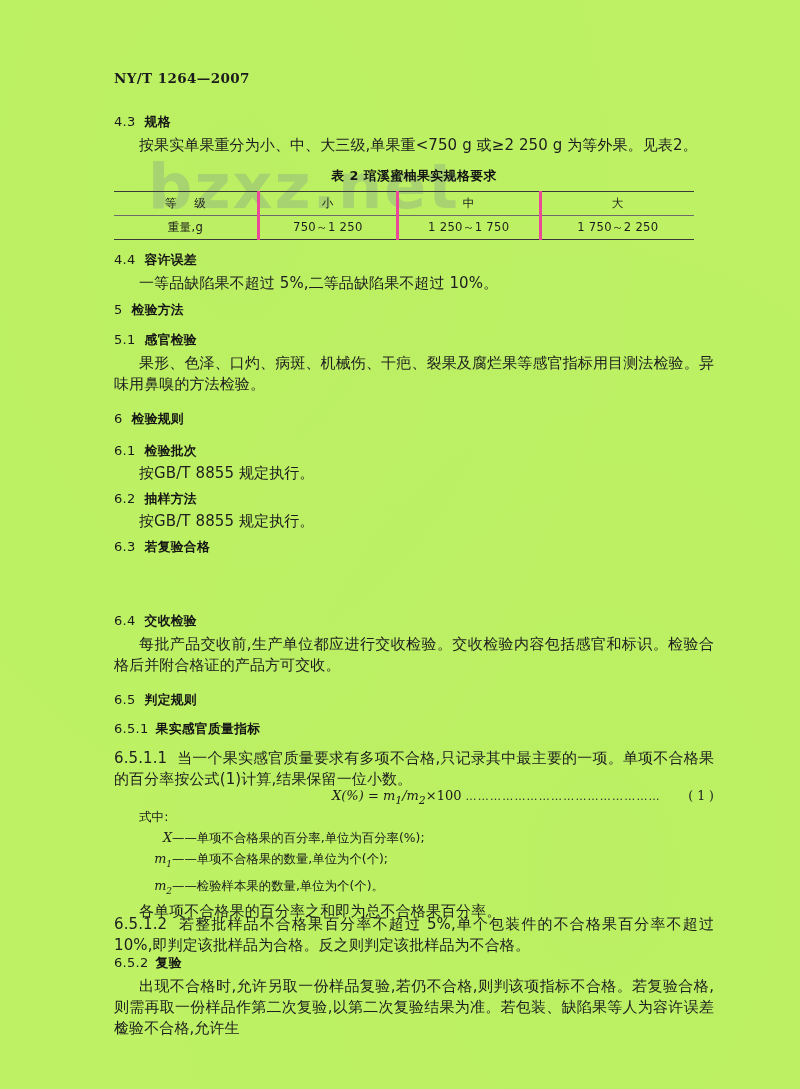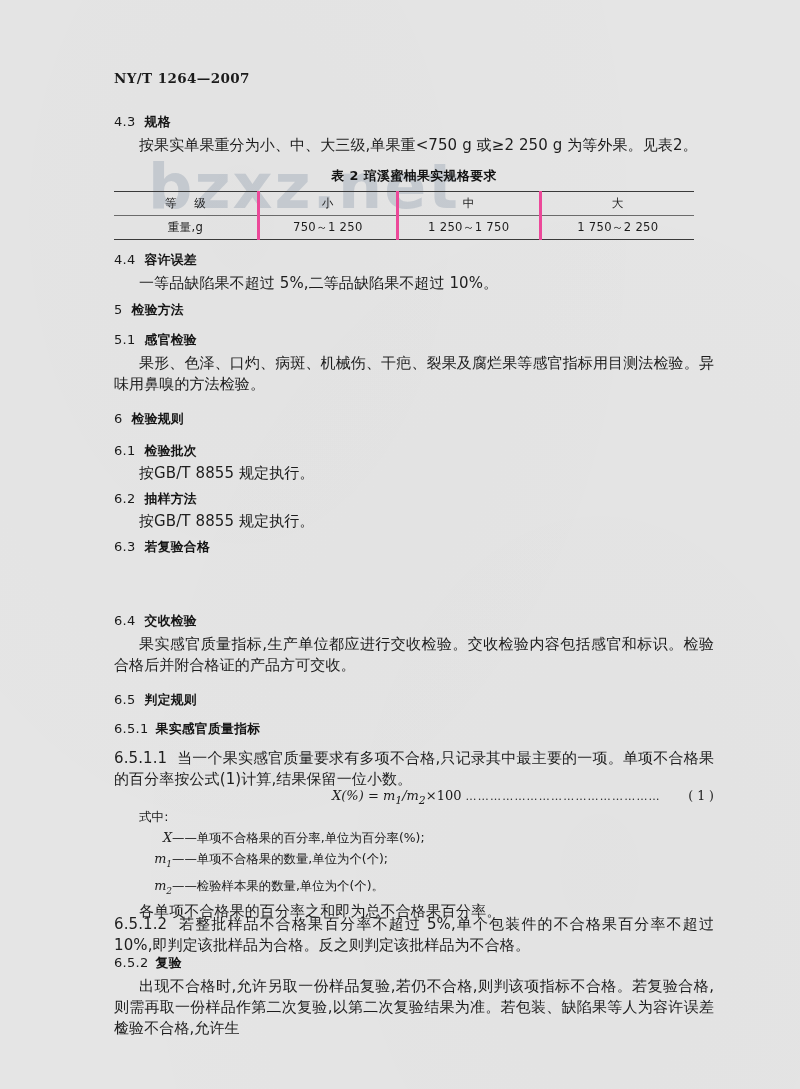--- a/index.html
+++ b/index.html
@@ -11,21 +11,21 @@
     width: 800px;
     height: 1089px;
     position: relative;
     font-family: "DejaVu Sans", "Liberation Sans", sans-serif;
     color: #1a1a1a;
     overflow: hidden;
   }
   .page {
     position: absolute;
     inset: 0;
-    background: #e5e5e5;
+    background: #bef264;
     padding-left: 7px;
   }
   
   .scan-tint {
     position: absolute;
     inset: 0;
     background:
       radial-gradient(ellipse at 30% 20%, rgba(0,0,0,0.012), rgba(0,0,0,0) 60%),
       radial-gradient(ellipse at 75% 80%, rgba(0,0,0,0.010), rgba(0,0,0,0) 65%);
     pointer-events: none;
@@ -255,21 +255,21 @@
   <div class="block" style="top:539px;">
     <div class="heading">
       <span class="num h-num">6.3</span><span>若复验合格</span>
     </div>
   </div>
 
   <div class="block" style="top:613px;">
     <div class="heading">
       <span class="num h-num">6.4</span><span>交收检验</span>
     </div>
-    <div class="para indent" style="margin-top:4px;">果实感官质量指标,生产单位都应进行交收检验。交收检验内容包括感官和标识。检验合格后并附合格证的产品方可交收。</div>
+    <div class="para indent" style="margin-top:4px;">每批产品交收前,生产单位都应进行交收检验。交收检验内容包括感官和标识。检验合格后并附合格证的产品方可交收。</div>
   </div>
 
   <div class="block" style="top:692px;">
     <div class="heading">
       <span class="num h-num">6.5</span><span>判定规则</span>
     </div>
   </div>
 
   <div class="block" style="top:721px;">
     <div class="heading tight">

